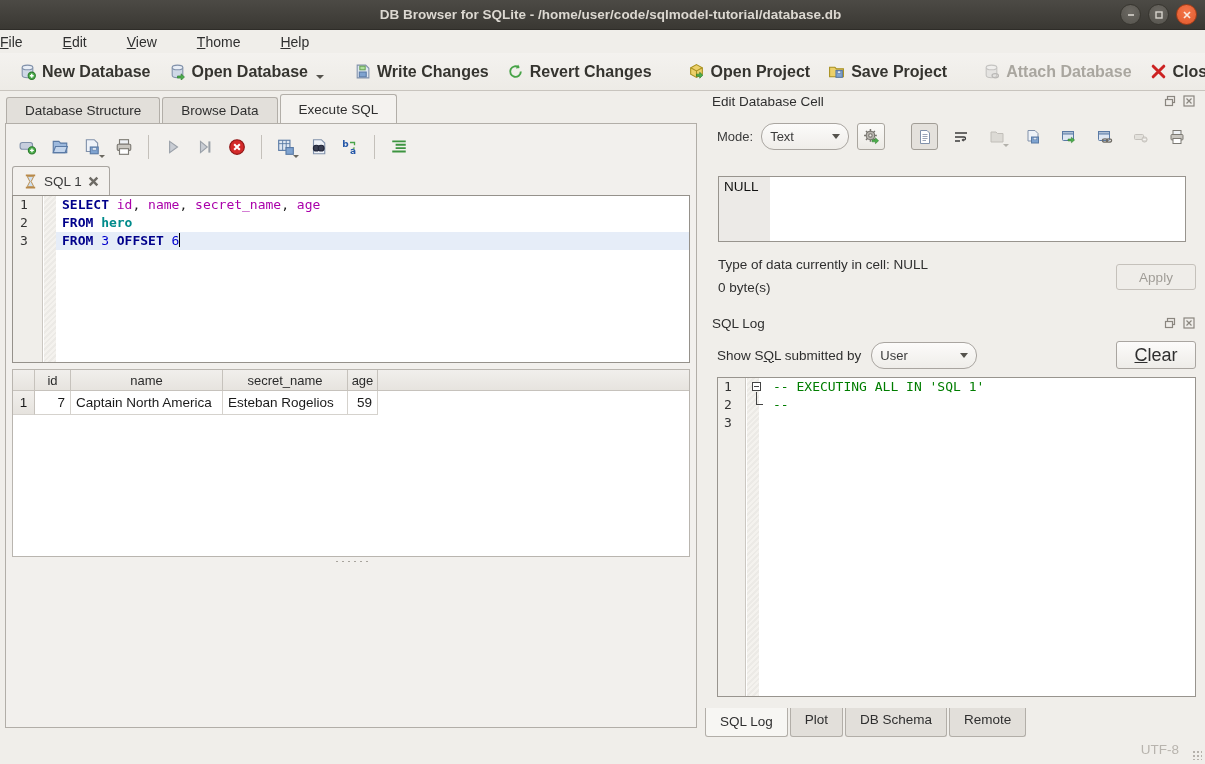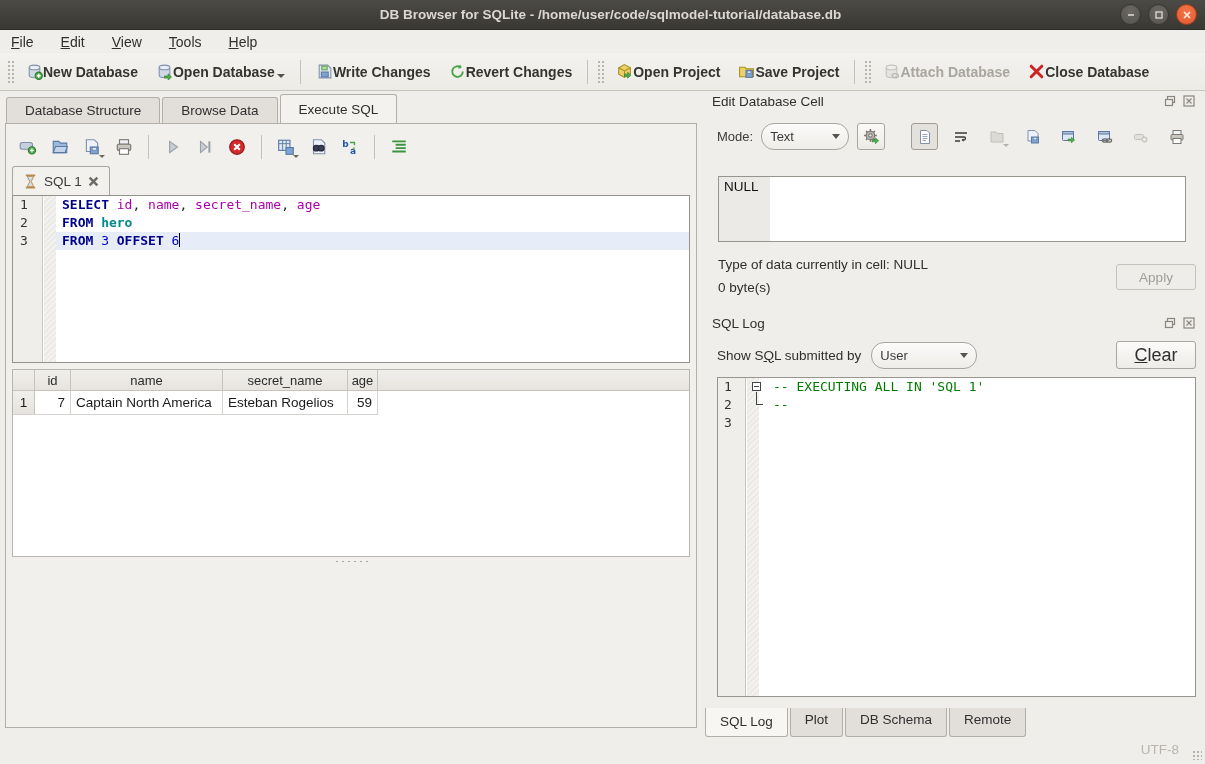--- a/index.html
+++ b/index.html
@@ -13,33 +13,33 @@
     display:flex; align-items:center; justify-content:center;padding-left:16px; }
   .titlebar .title { color:#dcd8d1; font-weight:bold; font-size:13.5px; }
   .winbtns { position:absolute; right:8px; top:4px; display:flex; gap:7px; }
   .winbtn { width:21px; height:21px; border-radius:50%; background:radial-gradient(circle at 50% 35%,#6b6862,#55534d);
     border:1px solid #37352f; display:flex; align-items:center; justify-content:center; cursor:default; }
   .winbtn.close { background:radial-gradient(circle at 50% 35%,#f4764a,#e0592d); border-color:#a33c17; }
   .winbtn svg { display:block; }
 
   
   .menubar { position:absolute; top:30px; left:0; right:0; height:23px; background:#f0eeea;
-    display:flex; align-items:center; padding-left:11px; gap:27px; font-size:14px; color:#2f2f2f; }
+    display:flex; align-items:center; gap:40px; font-size:14px; color:#2f2f2f; }
   .menu-item u { text-decoration:underline; }
 
   
   .toolbar { position:absolute; top:53px; left:0; right:0; height:38px;
     background:linear-gradient(#f4f2ef,#edebe6); border-bottom:1px solid #c8c4be;
     display:flex; align-items:center; padding:0 4px; }
   .tb-handle { width:7px; height:24px; margin:0 3px;
     background-image:radial-gradient(#b9b5ae 1px, transparent 1.2px);
     background-size:4px 4px; }
   .tb-sep { width:1px; height:24px; background:#c4c0ba; margin:0 6px; }
-  .tb-btn { display:flex; align-items:center; padding:5px 9px; border-radius:3px;
-    font-weight:600; font-size:14px; color:#35342f; position:relative; cursor:default; white-space:nowrap; }
+  .tb-btn { display:flex; align-items:center; gap:6px; padding:5px 9px; border-radius:3px;
+    font-weight:600; font-size:16px; color:#35342f; position:relative; cursor:default; white-space:nowrap; }
   .tb-btn.disabled { color:#a9a69f; }
   .tb-btn.disabled svg { opacity:.45; filter:grayscale(1); }
   .tb-caret { width:0; height:0; border-left:4px solid transparent; border-right:4px solid transparent;
     border-top:4px solid #55534d; margin-left:2px; align-self:flex-end; margin-bottom:2px; }
 
   
   .left-region { position:absolute; left:5px; top:94px; width:692px; height:634px; }
   .main-tabs { display:flex; height:29px; padding-left:1px; position:relative; }
   .main-tab { padding:5px 18px 0; height:26px; margin-top:3px; background:#e2dfda;
     border:1px solid #b2aea8; border-bottom:none; border-radius:3px 3px 0 0; font-size:13.5px;
@@ -175,21 +175,21 @@
             <path d="M2 2 L8 8 M8 2 L2 8" stroke="#fbe9e0" stroke-width="1.7"></path>
           </svg>
       </div>
     </div>
   </div>
 
   <div class="menubar" id="menu-bar">
       <div class="menu-item"><u>F</u><span>ile</span></div>
       <div class="menu-item"><u>E</u><span>dit</span></div>
       <div class="menu-item"><u>V</u><span>iew</span></div>
-      <div class="menu-item"><u>T</u><span>ools</span></div>
+      <div class="menu-item"><u>T</u><span>home</span></div>
       <div class="menu-item"><u>H</u><span>elp</span></div>
     </div>
 
   <div class="toolbar">
     <div class="tb-handle"></div>
     <div class="tb-btn">
       <svg width="17" height="17" viewBox="0 0 16 16">
         <path d="M3 4.2 v7.3 c0 1.3 2.2 2.3 5 2.3 s5-1 5-2.3 V4.2" fill="#cfd8e6" stroke="#8191aa"></path>
         <ellipse cx="8" cy="4.2" rx="5" ry="2.2" fill="#e9eef6" stroke="#8191aa"></ellipse>
         <circle cx="12" cy="12" r="3.4" fill="#4cae4c" stroke="#2d7a2d"></circle>

